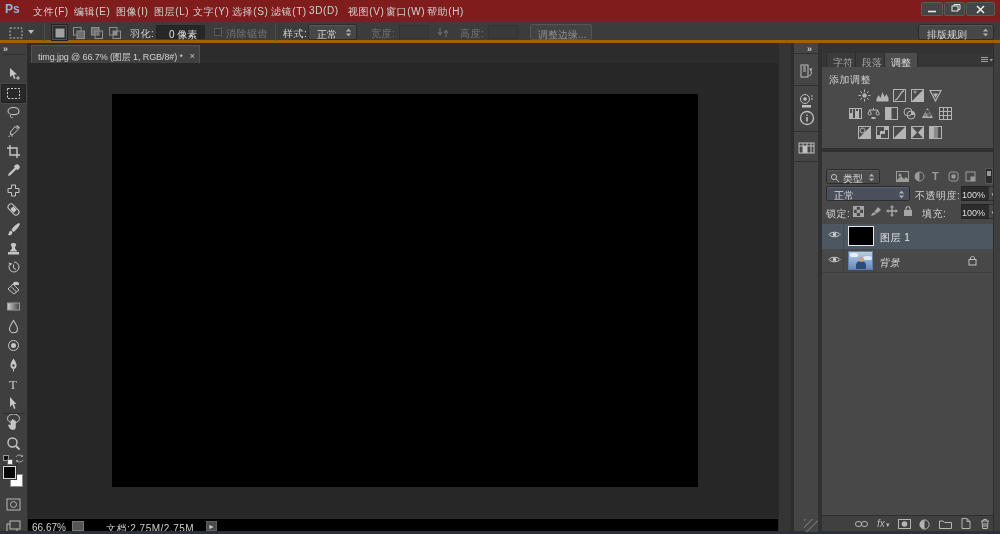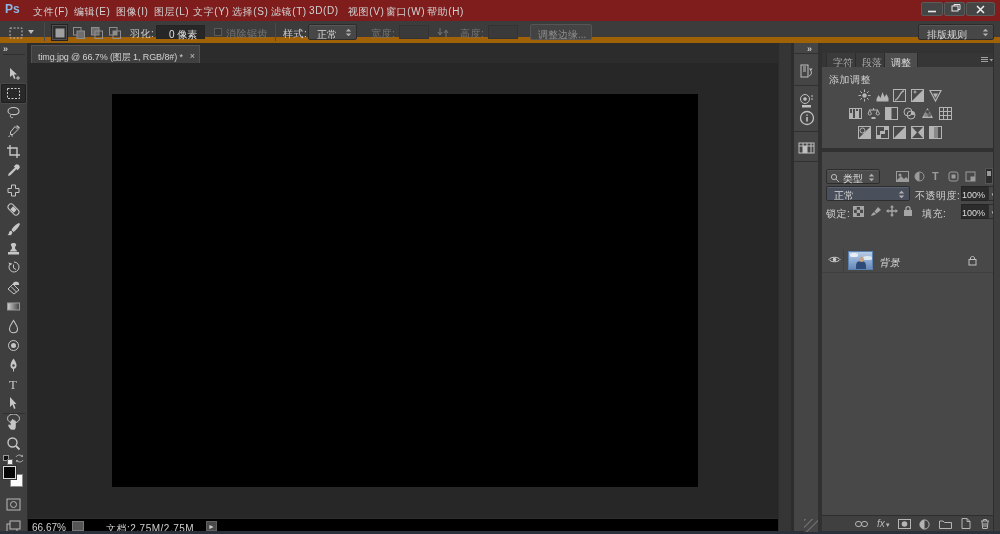--- a/index.html
+++ b/index.html
@@ -4,21 +4,21 @@
 html,body{width:1000px;height:534px;overflow:hidden}
 body{font-family:"Liberation Sans",sans-serif;background:#3c3c3c;position:relative;color:#d4d4d4;font-size:10px}
 .abs{position:absolute}
 svg{display:block}
 
 #menubar{position:absolute;left:0;top:0;width:1000px;height:24px;background:#7f1d1d;border-bottom:1px solid #2e2e2e}
 #pslogo{position:absolute;left:5px;top:2px;font-size:12px;font-weight:bold;color:#8db6e2;letter-spacing:0}
 .mi{position:absolute;top:5px;white-space:nowrap;color:#d2d2d2;letter-spacing:0.6px}
 .winbtn{position:absolute;top:2px;height:14px;background:#454545;border:1px solid #5a5a5a;border-radius:2px}
 
-#optbar{position:absolute;left:0;top:21px;width:1000px;height:22px;background:#3c3c3c;border-bottom:6px solid #a16207}
+#optbar{position:absolute;left:0;top:21px;width:1000px;height:22px;background:#3c3c3c;border-bottom:3px solid #a16207}
 .osep{position:absolute;top:2px;height:18px;width:1px;background:#2e2e2e;border-right:1px solid #4a4a4a}
 .olabel{position:absolute;top:6px;color:#cfcfcf}
 .oglabel{position:absolute;top:6px;color:#757575}
 .oinput{position:absolute;top:4px;height:14px;background:#272727;border:1px solid #242424;color:#e2e2e2;padding:2px 0 0 12px}
 .oginput{position:absolute;top:4px;height:14px;background:#3a3a3a;border:1px solid #333}
 .odrop{position:absolute;top:3px;height:16px;background:#474747;border:1px solid #2c2c2c;border-radius:2px;color:#dadada;padding:3px 0 0 8px;box-shadow:inset 0 1px 0 #575757}
 .spin{position:absolute;right:4px;top:3px;width:7px;height:9px}
 
 #toolbar{position:absolute;left:0;top:43px;width:28px;height:491px;background:#3f3f3f;border-right:1px solid #2c2c2c}
 .tool{position:absolute;left:1px;width:25px;height:19px;display:flex;align-items:center;justify-content:center}
@@ -419,20 +419,31 @@
         <path d="M6 0 L8 2.5 L6.7 2.5 L6.7 5.3 L9.5 5.3 L9.5 4 L12 6 L9.5 8 L9.5 6.7 L6.7 6.7 L6.7 9.5 L8 9.5 L6 12 L4 9.5 L5.3 9.5 L5.3 6.7 L2.5 6.7 L2.5 8 L0 6 L2.5 4 L2.5 5.3 L5.3 5.3 L5.3 2.5 L4 2.5 Z" fill="#a6a6a6"></path>
       </svg>
     <svg class="abs" style="left:81px;top:39px" width="10" height="12" viewBox="0 0 10 12">
         <rect x="1" y="5" width="8" height="6" fill="#a6a6a6"></rect>
         <path d="M3 5 V3.5 C3 1 7 1 7 3.5 V5" fill="none" stroke="#a6a6a6" stroke-width="1.3"></path>
       </svg>
     <span class="abs cjk" style="left:100px;top:41px;color:#cfcfcf">填充:</span>
     <div class="lnum" style="left:139px;top:38px;width:29px;height:15px;padding:3px 4px 0 0">100%</div>
     <div class="larr" style="left:166px;top:38px;height:15px;padding-top:5px">▼</div>
 
+    <div class="lrow" style="top:58px;height:25px;background:#4d5761">
+      <span class="eye abs" style="left:6px;top:6px">
+          <svg width="13" height="9" viewBox="0 0 13 9">
+            <path d="M1 4.5 C3 1.5 10 1.5 12 4.5 C10 7.5 3 7.5 1 4.5 Z" fill="none" stroke="#d0d0d0"></path>
+            <circle cx="6.5" cy="4.5" r="1.7" fill="#d0d0d0"></circle>
+          </svg>
+        </span>
+      <div class="abs" style="left:21px;top:0;width:1px;height:24px;background:#434c55"></div>
+      <div class="abs" style="left:26px;top:2px;width:26px;height:20px;background:#000;border:1px solid #e8e8e8"></div>
+      <span class="abs cjk" style="left:58px;top:7px;color:#e4e4e4">图层 1</span>
+    </div>
 
     <div class="lrow" style="top:83px;height:24px;background:#484848;border-bottom:1px solid #3f3f3f">
       <span class="eye abs" style="left:6px;top:6px">
           <svg width="13" height="9" viewBox="0 0 13 9">
             <path d="M1 4.5 C3 1.5 10 1.5 12 4.5 C10 7.5 3 7.5 1 4.5 Z" fill="none" stroke="#d0d0d0"></path>
             <circle cx="6.5" cy="4.5" r="1.7" fill="#d0d0d0"></circle>
           </svg>
         </span>
       <div class="abs" style="left:21px;top:0;width:1px;height:24px;background:#3f3f3f"></div>
       <div class="abs" style="left:26px;top:2px;width:25px;height:19px;background:linear-gradient(#b8cce4,#8aa8d0 55%,#6888b8);border:1px solid #5a80b0;overflow:hidden">

